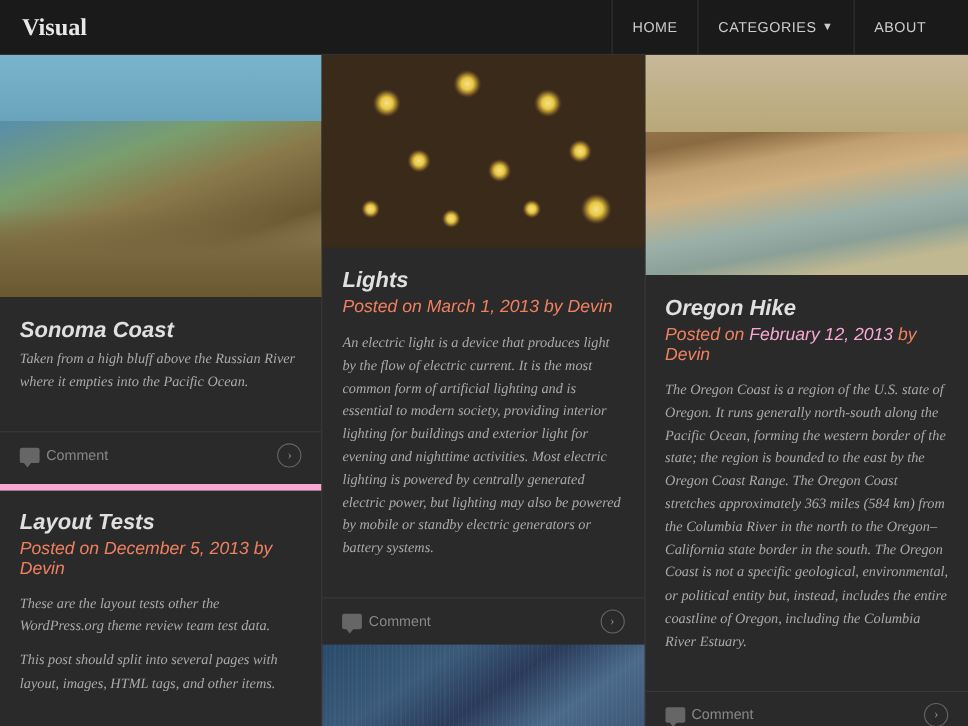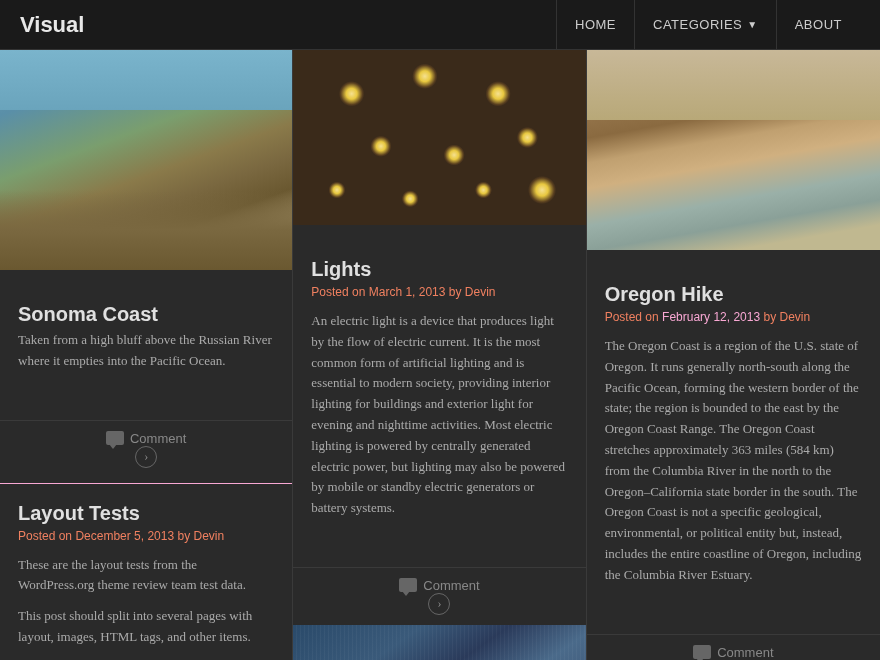--- a/index.html
+++ b/index.html
@@ -21,21 +21,21 @@
       justify-content: space-between;
       padding: 0 20px;
       height: 50px;
       border-bottom: 1px solid #333;
     }
 
     #site-title {
       color: #e8e8e8;
       font-size: 22px;
       font-weight: bold;
-      font-family: Liberation Sans, sans-serif;
+      font-family: Liberation Serif, serif;
     }
 
     #nav {
       display: flex;
       align-items: flex-end;
       height: 100%;
     }
 
     .nav-item {
       display: flex;
@@ -159,33 +159,34 @@
       position: absolute;
       inset: 0;
       background: repeating-linear-gradient(
         90deg,
         transparent 0px, transparent 3px,
         rgba(255,255,255,0.04) 3px, rgba(255,255,255,0.04) 4px
       );
     }
 
     .post-body {
-      padding: 33px 18px;
+      padding: 19px 18px;
+      font-style: italic;
     }
 
     .post-title {
       color: #e0e0e0;
       font-size: 20px;
       font-weight: bold;
       font-family: Arial, sans-serif;
       margin-bottom: 4px;
     }
 
     .post-meta {
-      font-size: 12px;
+      font-size: 16px;
       color: #888;
       margin-bottom: 12px;
       font-family: Arial, sans-serif;
     }
 
     .post-meta span {
       color: #f08060;
     }
 
     .post-excerpt {
@@ -194,21 +195,20 @@
       color: #aaa;
     }
 
     .post-footer {
       display: flex;
       align-items: center;
       justify-content: space-between;
       padding: 10px 18px;
       border-top: 1px solid #3a3a3a;
       margin-top: 15px;
-      flex-direction: column;
     }
 
     .comment-link {
       display: flex;
       align-items: center;
       gap: 6px;
       color: #888;
       font-size: 13px;
       font-family: Arial, sans-serif;
       cursor: pointer;
@@ -282,29 +282,29 @@
       <div class="post-excerpt">Taken from a high bluff above the Russian River where it empties into the Pacific Ocean.</div>
     </div>
     <div class="post-footer">
       <div class="comment-link">
         <span class="comment-icon"></span>
         <span>Comment</span>
       </div>
       <div class="arrow-right">›</div>
     </div>
 
-    <div class="post-body second-post" style="padding-top:18px; border-top: 1px solid #f9a8d4; margin-top:5px;">
+    <div class="post-body second-post" style="padding-top:18px; border-top: 6px solid #f9a8d4; margin-top:5px;">
       <div class="post-title">Layout Tests</div>
       <div class="post-meta">
         <span>Posted on</span>
         <span style="color:#f08060">December 5, 2013</span>
         <span>by</span>
         <span style="color:#f08060">Devin</span>
       </div>
-      <div class="post-excerpt" style="margin-bottom:10px;">These are the layout tests from the WordPress.org theme review team test data.</div>
+      <div class="post-excerpt" style="margin-bottom:10px;">These are the layout tests other the WordPress.org theme review team test data.</div>
       <div class="post-excerpt">This post should split into several pages with layout, images, HTML tags, and other items.</div>
     </div>
 
   </div>
 
   <div class="post-column">
 
     <div class="img-lights"></div>
     <div class="post-body">
       <div class="post-title">Lights</div>

